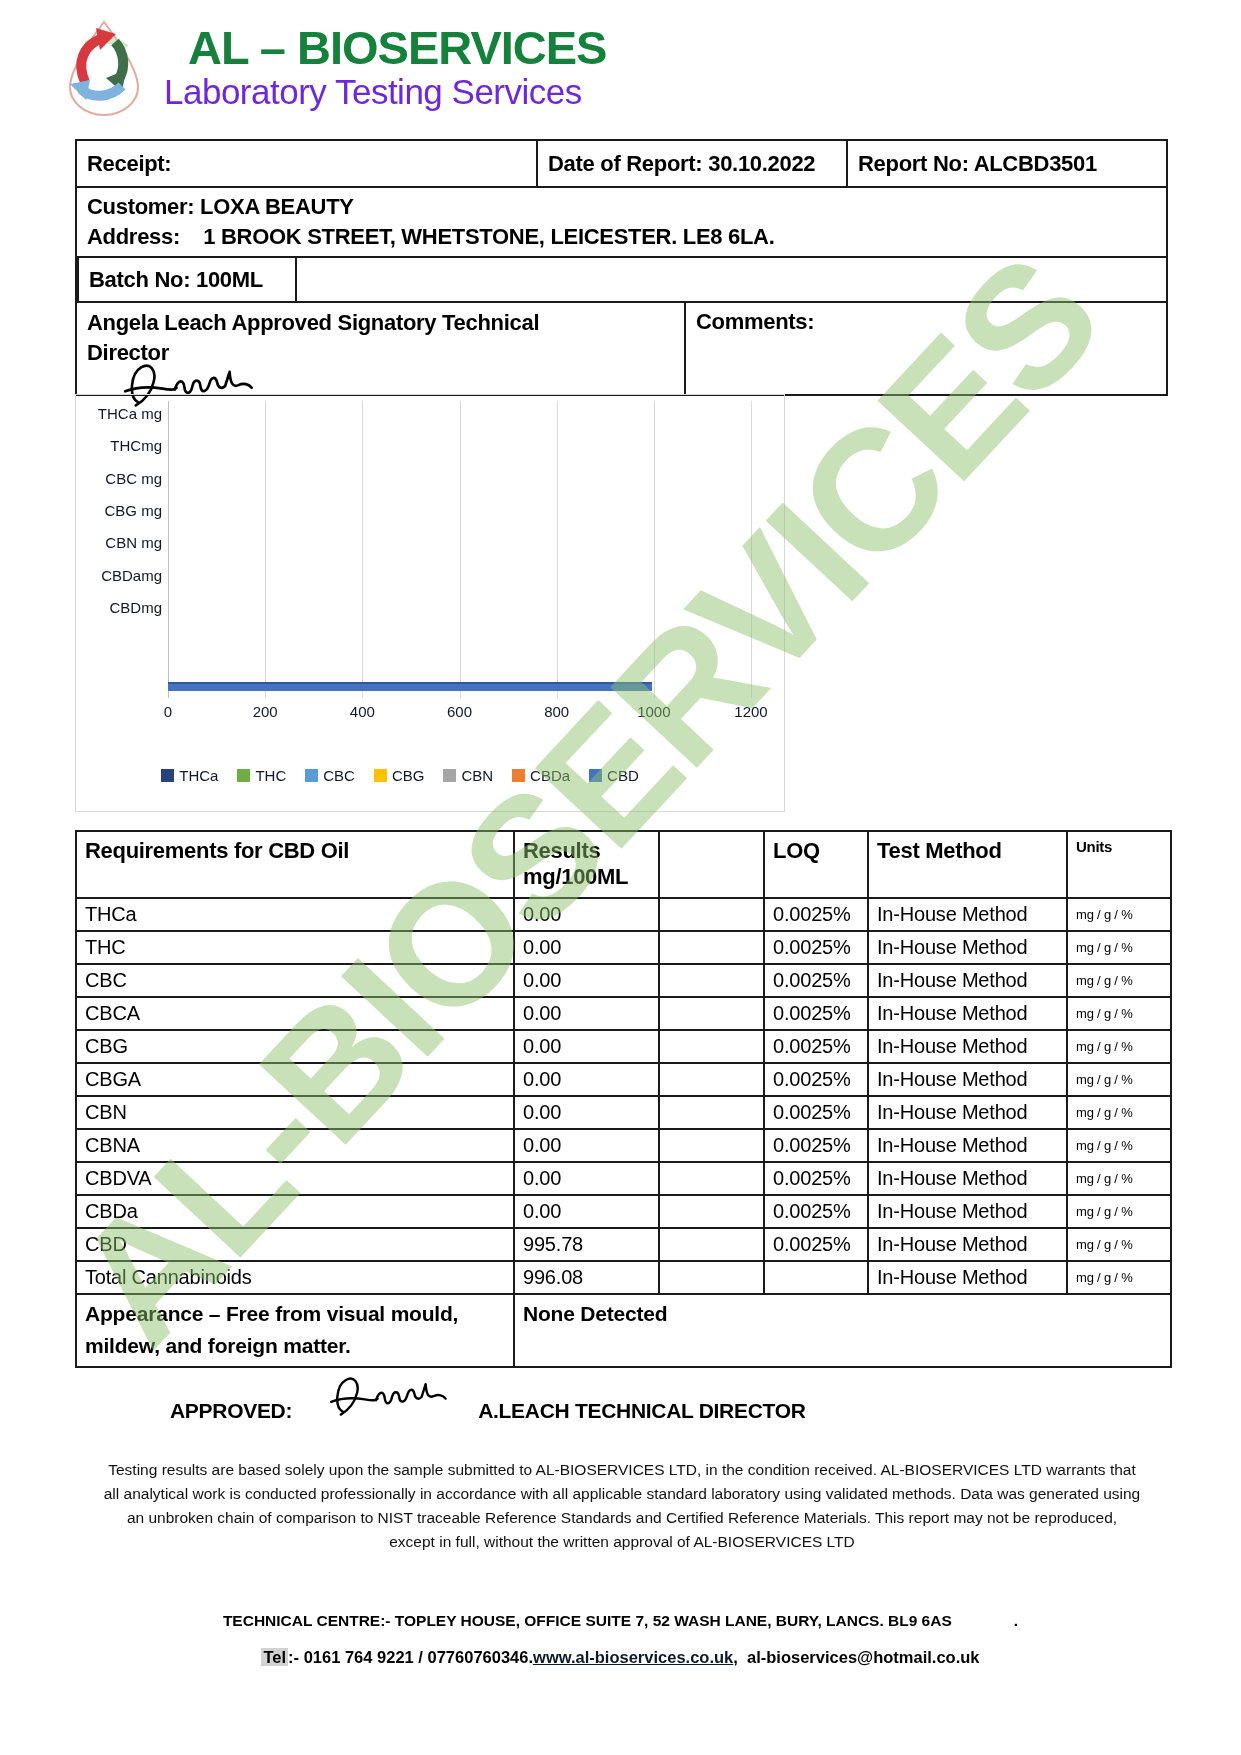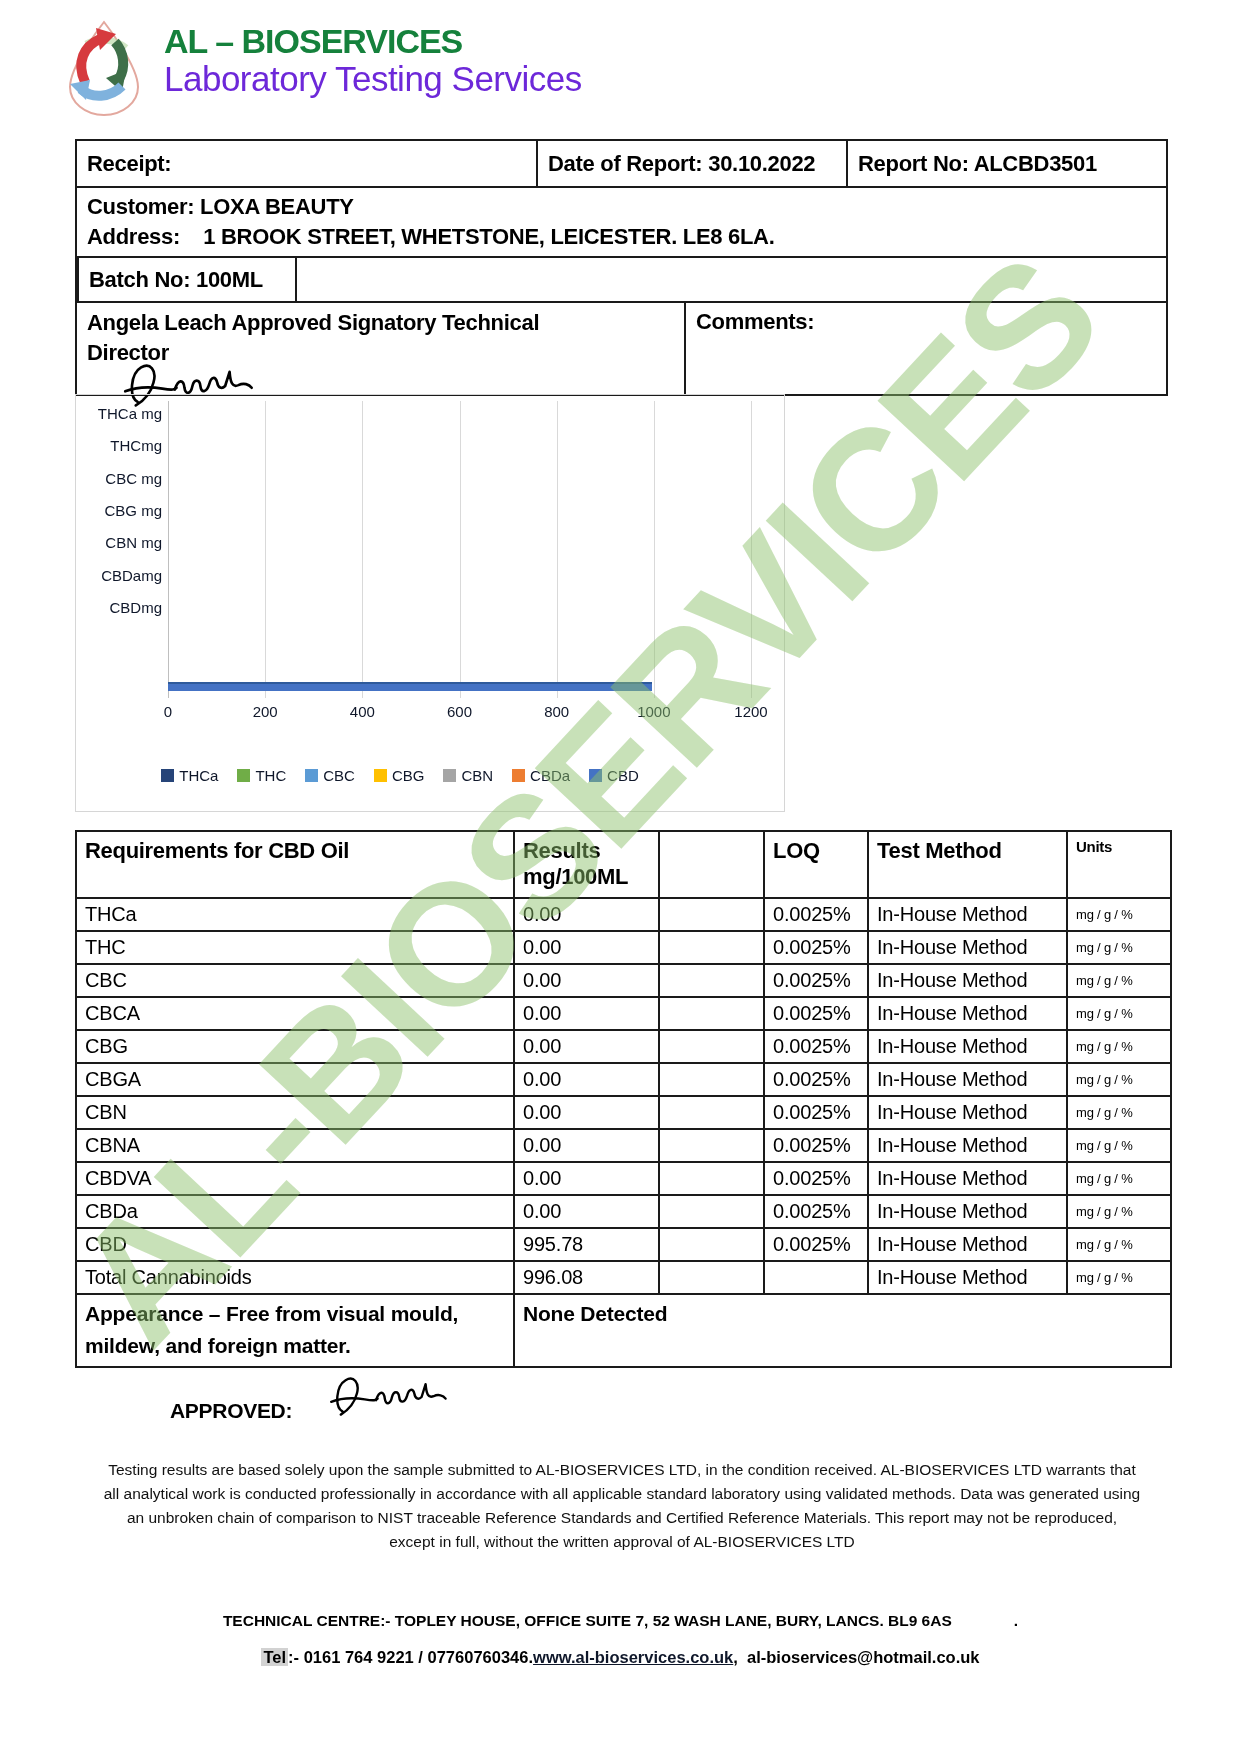--- a/index.html
+++ b/index.html
@@ -11,21 +11,21 @@
   
   .watermark {
     position:absolute; left:585px; top:800px; z-index:6;
     transform:translate(-50%,-50%) rotate(-47deg);
     font-size:172px; font-weight:700; letter-spacing:-4px;
     color:rgba(141,192,106,0.48); white-space:nowrap; pointer-events:none;
   }
   
   .brand { position:absolute; left:60px; top:18px; display:flex; align-items:flex-start; }
   .brand-text { margin-left:16px; margin-top:6px; }
-  .brand-title { font-size:34px; font-weight:700; color:#15813c; line-height:1.02; letter-spacing:-1px; }
+  .brand-title { font-size:47px; font-weight:700; color:#15813c; line-height:1.02; letter-spacing:-1px;margin-left:24px; }
   .brand-subtitle { font-size:35px; font-weight:400; color:#6d28d9; letter-spacing:-0.5px; }
   
   .htable { position:absolute; left:75px; top:139px; width:1093px; z-index:3;
     border:2px solid #1a1a1a; box-sizing:border-box;
     font-weight:700; font-size:22px; letter-spacing:-0.3px; }
   .hrow { display:flex; border-top:2px solid #1a1a1a; box-sizing:border-box; }
   .hrow.first { border-top:none; }
   .hcell { box-sizing:border-box; border-left:2px solid #1a1a1a; padding:4px 10px;
     display:flex; flex-direction:column; justify-content:center; }
   .hcell.nol { border-left:none; }
@@ -322,20 +322,21 @@
 
 <div class="approval">
   <span class="gap1">APPROVED:</span>
   <span class="sig2">
     <svg class="sig-svg" width="120" height="42" viewBox="0 0 150 52">
       <path d="M18 44 C8 38 10 12 22 5 C32 -1 40 8 36 22 C33 34 26 42 16 48"></path>
       <path d="M4 32 C20 26 34 27 46 29 C58 31 60 30 62 28"></path>
       <path d="M60 30 C64 18 70 18 71 28 C72 36 78 36 80 26 C82 18 88 18 89 26 C90 34 96 34 99 24 C101 16 106 14 108 22 C109 28 113 30 117 26 L122 10 C123 22 125 28 132 25 C138 22 144 24 147 28"></path>
     </svg>
   </span>
+  <span class="gap2">A.LEACH TECHNICAL DIRECTOR</span>
 </div>
 
 <div class="disclaimer">Testing results are based solely upon the sample submitted to AL-BIOSERVICES LTD, in the condition received. AL-BIOSERVICES LTD warrants that all analytical work is conducted professionally in accordance with all applicable standard laboratory using validated methods. Data was generated using an unbroken chain of comparison to NIST traceable Reference Standards and Certified Reference Materials. This report may not be reproduced, except in full, without the written approval of AL-BIOSERVICES LTD</div>
 
 <div class="techline">
   <span>TECHNICAL CENTRE:- TOPLEY HOUSE, OFFICE SUITE 7, 52 WASH LANE, BURY, LANCS. BL9 6AS</span>
   <span>.</span>
 </div>
 
 <div class="telline">

